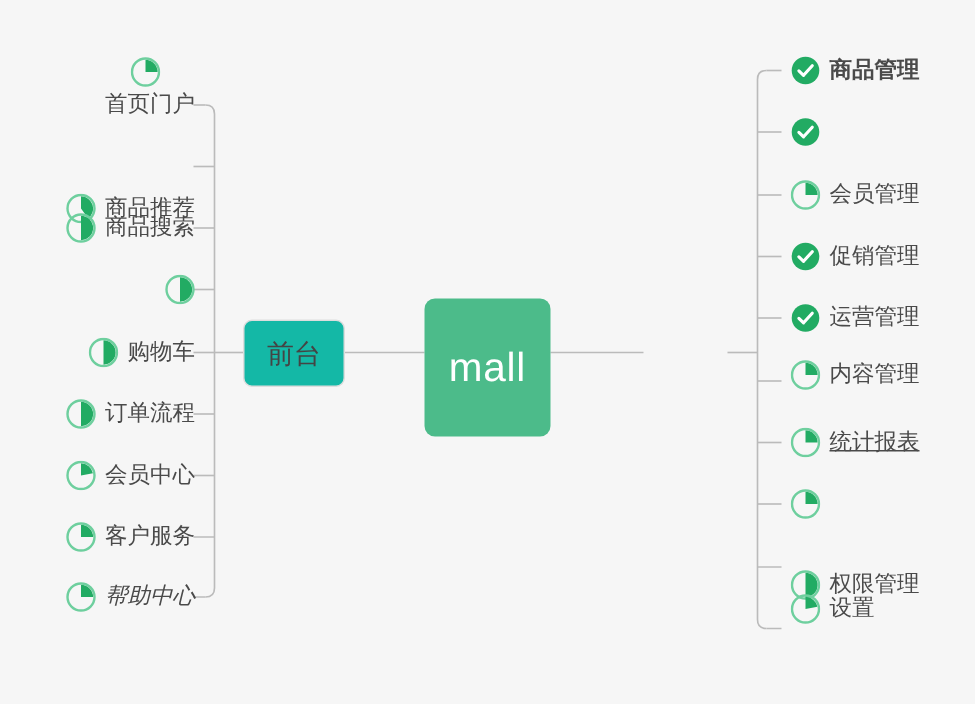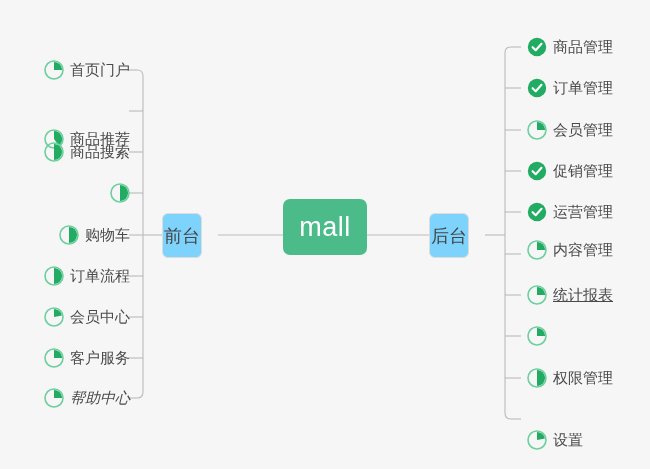--- a/index.html
+++ b/index.html
@@ -27,37 +27,37 @@
     height: 469px;
     pointer-events: none;
   }
 
   
   .root-node {
     position: absolute;
     left: 283px;
     top: 199px;
     width: 84px;
-    height: 56px;
+    height: 92px;
     background: #4cbb8a;
     border-radius: 7px;
     display: flex;
     align-items: center;
     justify-content: center;
     color: #ffffff;
     font-size: 27px;
     letter-spacing: 0.5px;
   }
 
   
   .branch-node {
     position: absolute;
-    width: 40px;
+    width: 68px;
     height: 45px;
-    background: #7dd3fc;
+    background: #14b8a6;
     border: 1px solid #dddddd;
     border-radius: 6px;
     display: flex;
     align-items: center;
     justify-content: center;
     color: #444444;
     font-size: 18px;
     box-sizing: border-box;
   }
   .branch-left  { left: 162px; top: 213px; }
@@ -128,26 +128,23 @@
     </svg>
 
   <div class="root-node">
     <span>mall</span>
   </div>
 
   <div class="branch-node branch-left">
     <span>前台</span>
   </div>
 
-  <div class="branch-node branch-right">
-    <span>后台</span>
-  </div>
 
   <div id="leaves">
-      <div class="leaf leaf-left" style="top: 58px;">
+      <div class="leaf leaf-left" style="top: 58px; flex-direction: column;">
         <span style="display: block; width: 20px; height: 20px;">
           <svg class="icon" viewBox="0 0 20 20" xmlns="http://www.w3.org/2000/svg">
             <path d="M10 10 L10 1.9000000000000004 A8.1 8.1 0 0 1 18.10 10.00 Z" fill="#22ab63"></path>
             <circle cx="10" cy="10" r="9" fill="none" stroke="#6ecf9e" stroke-width="1.6"></circle>
           </svg>
         </span>
         <span class="leaf-label">首页门户</span>
       </div>
       <div class="leaf leaf-left" style="top: 99px; margin-top: 28px;">
         <span style="display: block; width: 20px; height: 20px;">
@@ -213,37 +210,36 @@
       </div>
       <div class="leaf leaf-left" style="top: 386px; font-style: italic;">
         <span style="display: block; width: 20px; height: 20px;">
           <svg class="icon" viewBox="0 0 20 20" xmlns="http://www.w3.org/2000/svg">
             <path d="M10 10 L10 1.9000000000000004 A8.1 8.1 0 0 1 18.10 10.00 Z" fill="#22ab63"></path>
             <circle cx="10" cy="10" r="9" fill="none" stroke="#6ecf9e" stroke-width="1.6"></circle>
           </svg>
         </span>
         <span class="leaf-label">帮助中心</span>
       </div>
-      <div class="leaf leaf-right" style="top: 35px;">
+      <div class="leaf leaf-right" style="top: 35px; font-weight: bold;">
         <span style="display: block; width: 20px; height: 20px;">
           <svg class="icon" viewBox="0 0 20 20" xmlns="http://www.w3.org/2000/svg">
             <circle cx="10" cy="10" r="9.2" fill="#22ab63"></circle>
             <path d="M5.6 10.2 L8.7 13.2 L14.5 6.8" fill="none" stroke="#ffffff" stroke-width="2.1" stroke-linecap="round" stroke-linejoin="round"></path>
           </svg>
         </span>
         <span class="leaf-label">商品管理</span>
       </div>
       <div class="leaf leaf-right" style="top: 76px;">
         <span style="display: block; width: 20px; height: 20px;">
           <svg class="icon" viewBox="0 0 20 20" xmlns="http://www.w3.org/2000/svg">
             <circle cx="10" cy="10" r="9.2" fill="#22ab63"></circle>
             <path d="M5.6 10.2 L8.7 13.2 L14.5 6.8" fill="none" stroke="#ffffff" stroke-width="2.1" stroke-linecap="round" stroke-linejoin="round"></path>
           </svg>
         </span>
-        <span class="leaf-label">订单管理</span>
       </div>
       <div class="leaf leaf-right" style="top: 118px;">
         <span style="display: block; width: 20px; height: 20px;">
           <svg class="icon" viewBox="0 0 20 20" xmlns="http://www.w3.org/2000/svg">
             <path d="M10 10 L10 1.9000000000000004 A8.1 8.1 0 0 1 18.10 10.00 Z" fill="#22ab63"></path>
             <circle cx="10" cy="10" r="9" fill="none" stroke="#6ecf9e" stroke-width="1.6"></circle>
           </svg>
         </span>
         <span class="leaf-label">会员管理</span>
       </div>
@@ -284,30 +280,30 @@
         <span class="leaf-label">统计报表</span>
       </div>
       <div class="leaf leaf-right" style="top: 324px;">
         <span style="display: block; width: 20px; height: 20px;">
           <svg class="icon" viewBox="0 0 20 20" xmlns="http://www.w3.org/2000/svg">
             <path d="M10 10 L10 1.9000000000000004 A8.1 8.1 0 0 1 18.10 10.00 Z" fill="#22ab63"></path>
             <circle cx="10" cy="10" r="9" fill="none" stroke="#6ecf9e" stroke-width="1.6"></circle>
           </svg>
         </span>
       </div>
-      <div class="leaf leaf-right" style="top: 366px; text-align: right;">
+      <div class="leaf leaf-right" style="top: 378px; text-align: right;">
         <span style="display: block; width: 20px; height: 20px;">
           <svg class="icon" viewBox="0 0 20 20" xmlns="http://www.w3.org/2000/svg">
             <path d="M10 10 L10 1.9000000000000004 A8.1 8.1 0 0 1 10.00 18.10 Z" fill="#22ab63"></path>
             <circle cx="10" cy="10" r="9" fill="none" stroke="#6ecf9e" stroke-width="1.6"></circle>
           </svg>
         </span>
         <span class="leaf-label">权限管理</span>
       </div>
-      <div class="leaf leaf-right" style="top: 428px;">
+      <div class="leaf leaf-right" style="top: 394px;">
         <span style="display: block; width: 20px; height: 20px;">
           <svg class="icon" viewBox="0 0 20 20" xmlns="http://www.w3.org/2000/svg">
             <path d="M10 10 L10 1.9000000000000004 A8.1 8.1 0 0 1 17.96 8.48 Z" fill="#22ab63"></path>
             <circle cx="10" cy="10" r="9" fill="none" stroke="#6ecf9e" stroke-width="1.6"></circle>
           </svg>
         </span>
         <span class="leaf-label">设置</span>
       </div>
     </div>
 

